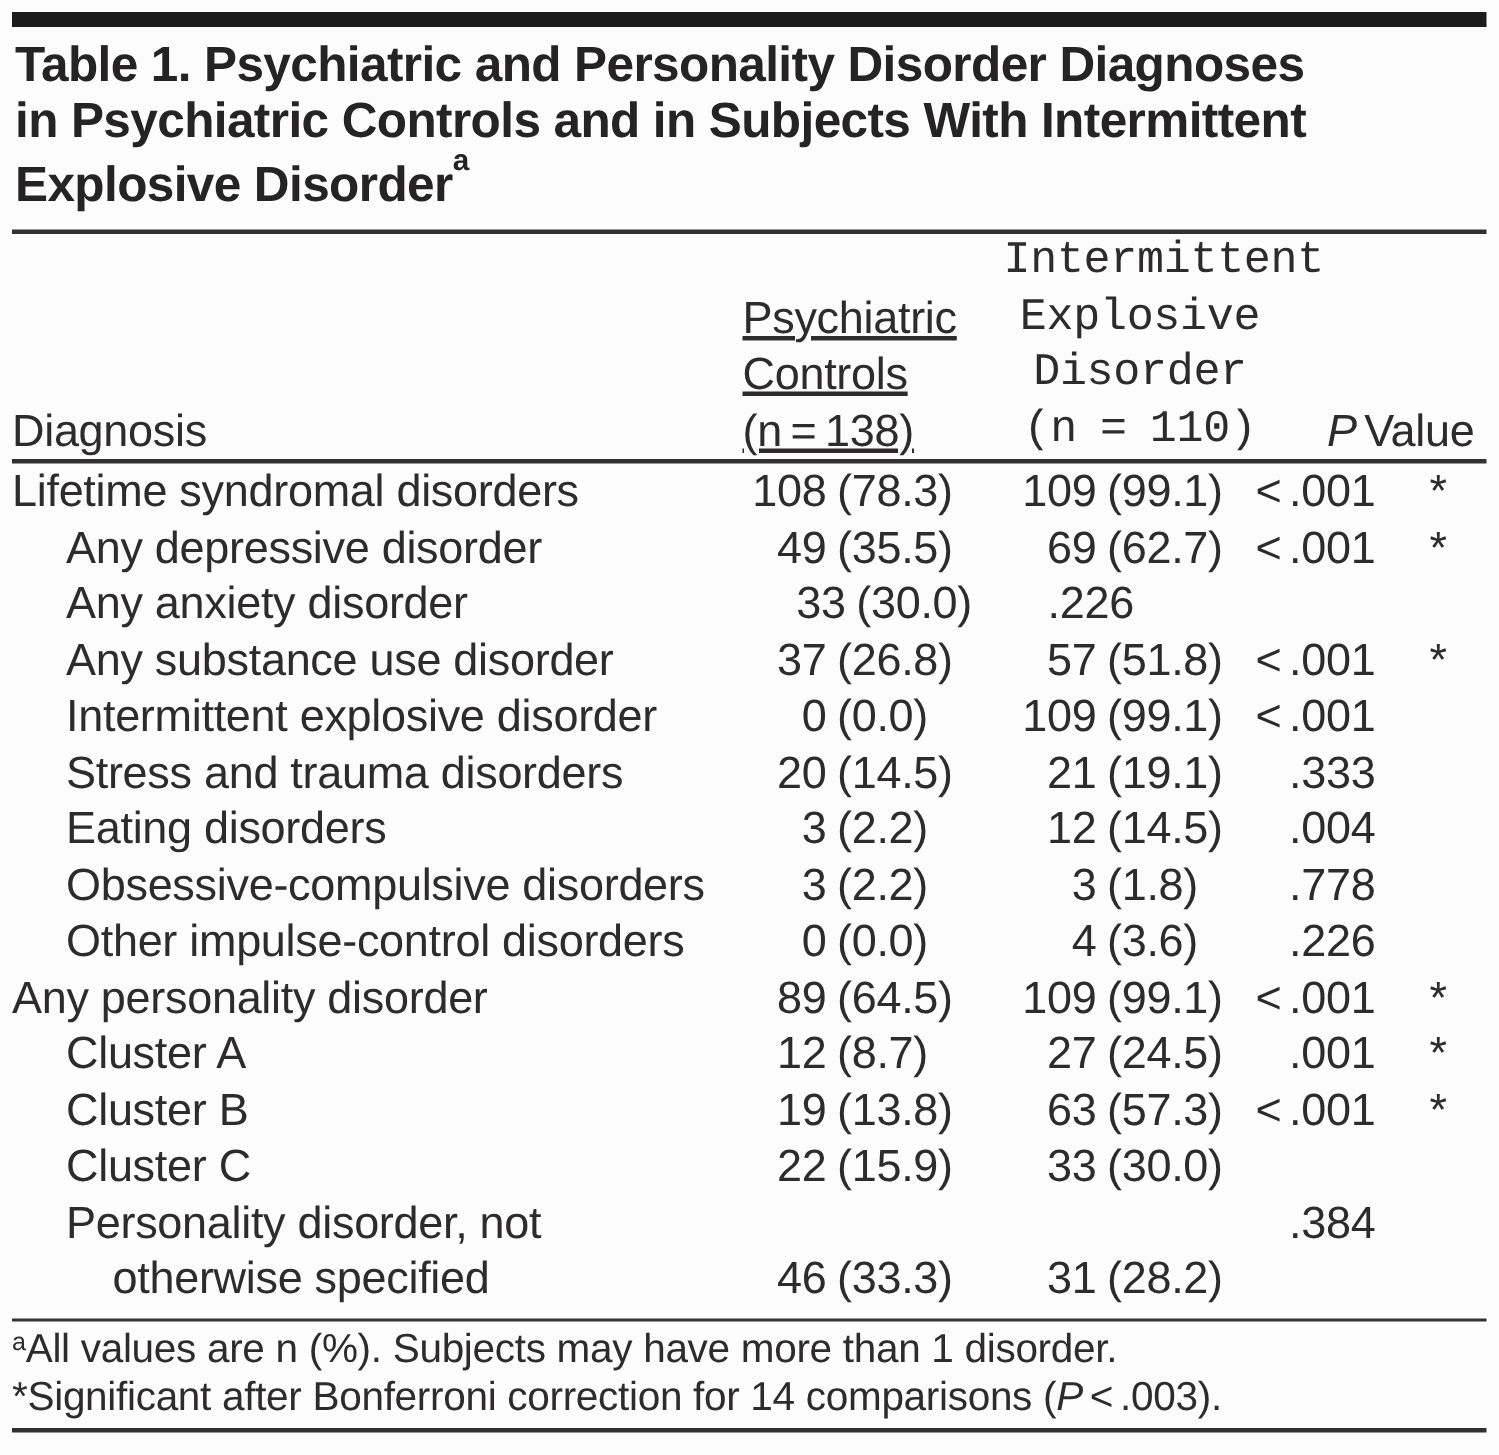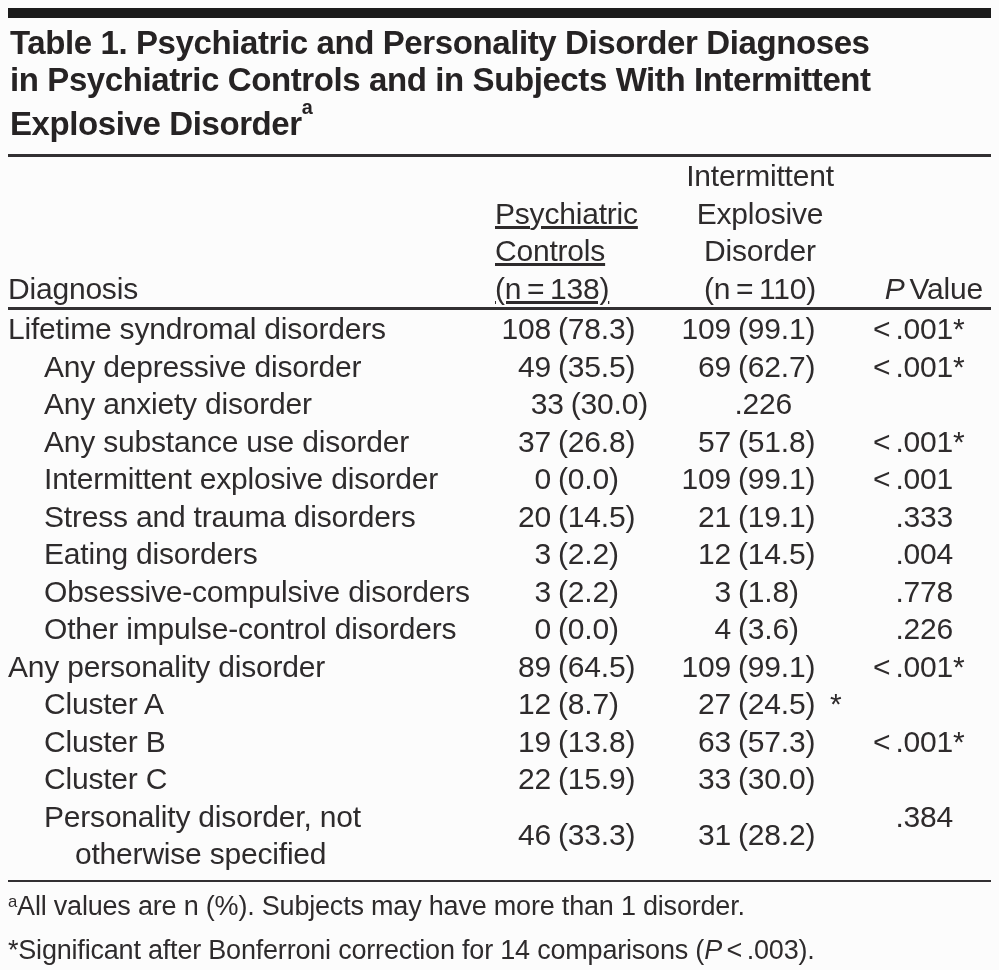--- a/index.html
+++ b/index.html
@@ -33,41 +33,41 @@
   .thead {
     display: grid;
     grid-template-columns: 482px 158px 182px 1fr;
     align-items: end;
     height: 150px;
     line-height: 37.5px;
     font-size: 30px;
     letter-spacing: -0.2px;
   }
   .h-c2 { transform: translateX(5px);  word-spacing: -0.08em; text-decoration: underline; }
-  .h-c3 { text-align: center; transform: translateX(21px); word-spacing: -0.08em; }
+  .h-c3 { text-align: center; transform: translateX(21px); word-spacing: -0.08em; font-family: Liberation Mono, monospace; }
   .h-c4 { text-align: right; padding-right: 8px; }
   .h-c4 .pit { font-style: italic; margin-right: 5px; }
 
   .tbody { font-size: 30px; letter-spacing: -0.2px; }
   .trow {
     display: grid;
     grid-template-columns: 482px 158px 182px 1fr;
     line-height: 37.5px;
   }
   .ind .lab { padding-left: 36px; }
   .lab2 { padding-left: 31px; }
-  .val { display: flex; align-items: center; }
+  .val { display: flex; align-items: flex-end; }
   .n   { width: 61px; text-align: right; }
   .n3  { width: 83px; }
   .pct { margin-left: 7px; }
-  .pv  { display: flex; padding-right: 8px; }
+  .pv  { display: flex; padding-right: 8px; gap: 36px; }
   .pnum { flex: 1; text-align: right; word-spacing: -0.1em; }
   .star { width: 30px; }
 
-  .fnotes { margin-top: 4px; font-size: 27px; line-height: 40px; letter-spacing: -0.2px; }
+  .fnotes { margin-top: 4px; font-size: 27px; line-height: 29px; letter-spacing: -0.2px; }
   .fnotes .fsup { font-size: 0.62em; position: relative; top: -0.45em; }
   .fnotes i { font-style: italic; }
   .tight { word-spacing: -0.1em; }
 </style>
 </head>
 <body>
 
 <div class="page">
 
   <div class="topbar"></div>
@@ -245,20 +245,21 @@
         <div class="c lab"><span class="">Cluster A</span></div>
         <div class="c val">
           <span class="n">12</span>
           <span class="pct">(8.7)</span>
         </div>
         <div class="c val">
           <span class="n n3">27</span>
           <span class="pct">(24.5)</span>
         </div>
         <div class="c pv">
+          <span class="pnum">.001</span>
           <span class="star">*</span>
         </div>
       </div>
       <div class="trow ind">
         <div class="c lab"><span class="">Cluster B</span></div>
         <div class="c val">
           <span class="n">19</span>
           <span class="pct">(13.8)</span>
         </div>
         <div class="c val">

